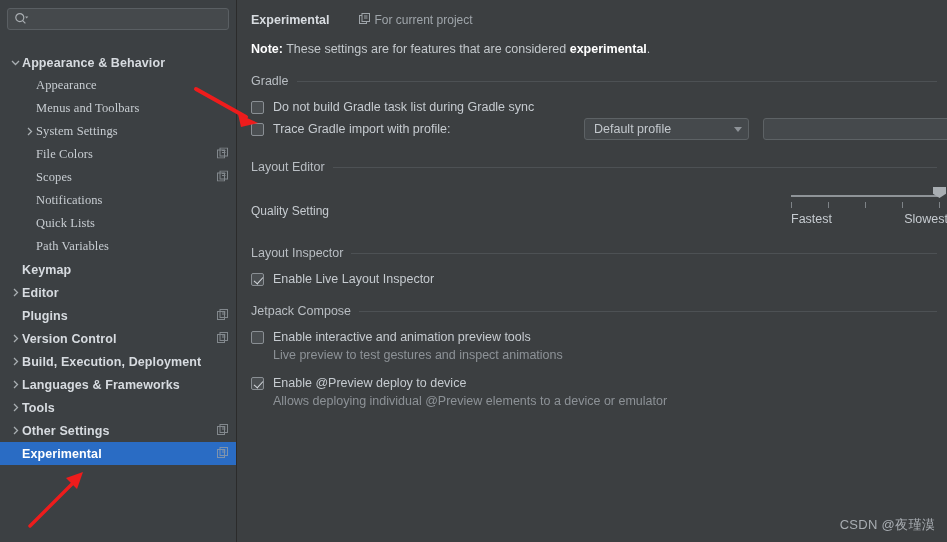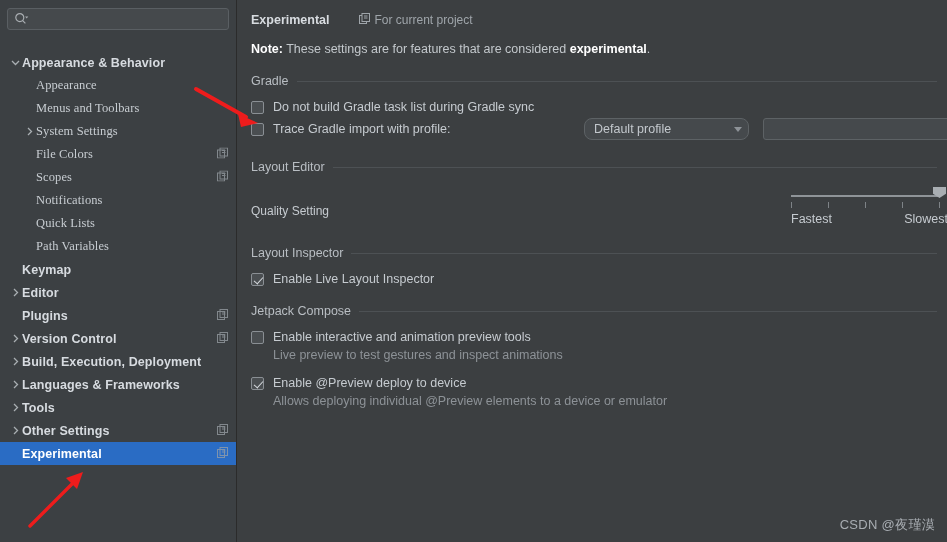--- a/index.html
+++ b/index.html
@@ -198,21 +198,21 @@
     margin-top: 2px;
     position: relative;
   }
   .combo {
     position: absolute;
     left: 333px;
     width: 165px;
     height: 22px;
     box-sizing: border-box;
     border: 1px solid #5d6265;
-    border-radius: 8px;
+    border-radius: 3px;
     background: #45494c;
     display: flex;
     align-items: center;
     padding: 0 6px 0 9px;
     color: #c3c8cd;
     font-size: 12.5px;
     justify-content: space-between;
   }
   .combo .arrow {
     width: 0; height: 0;

